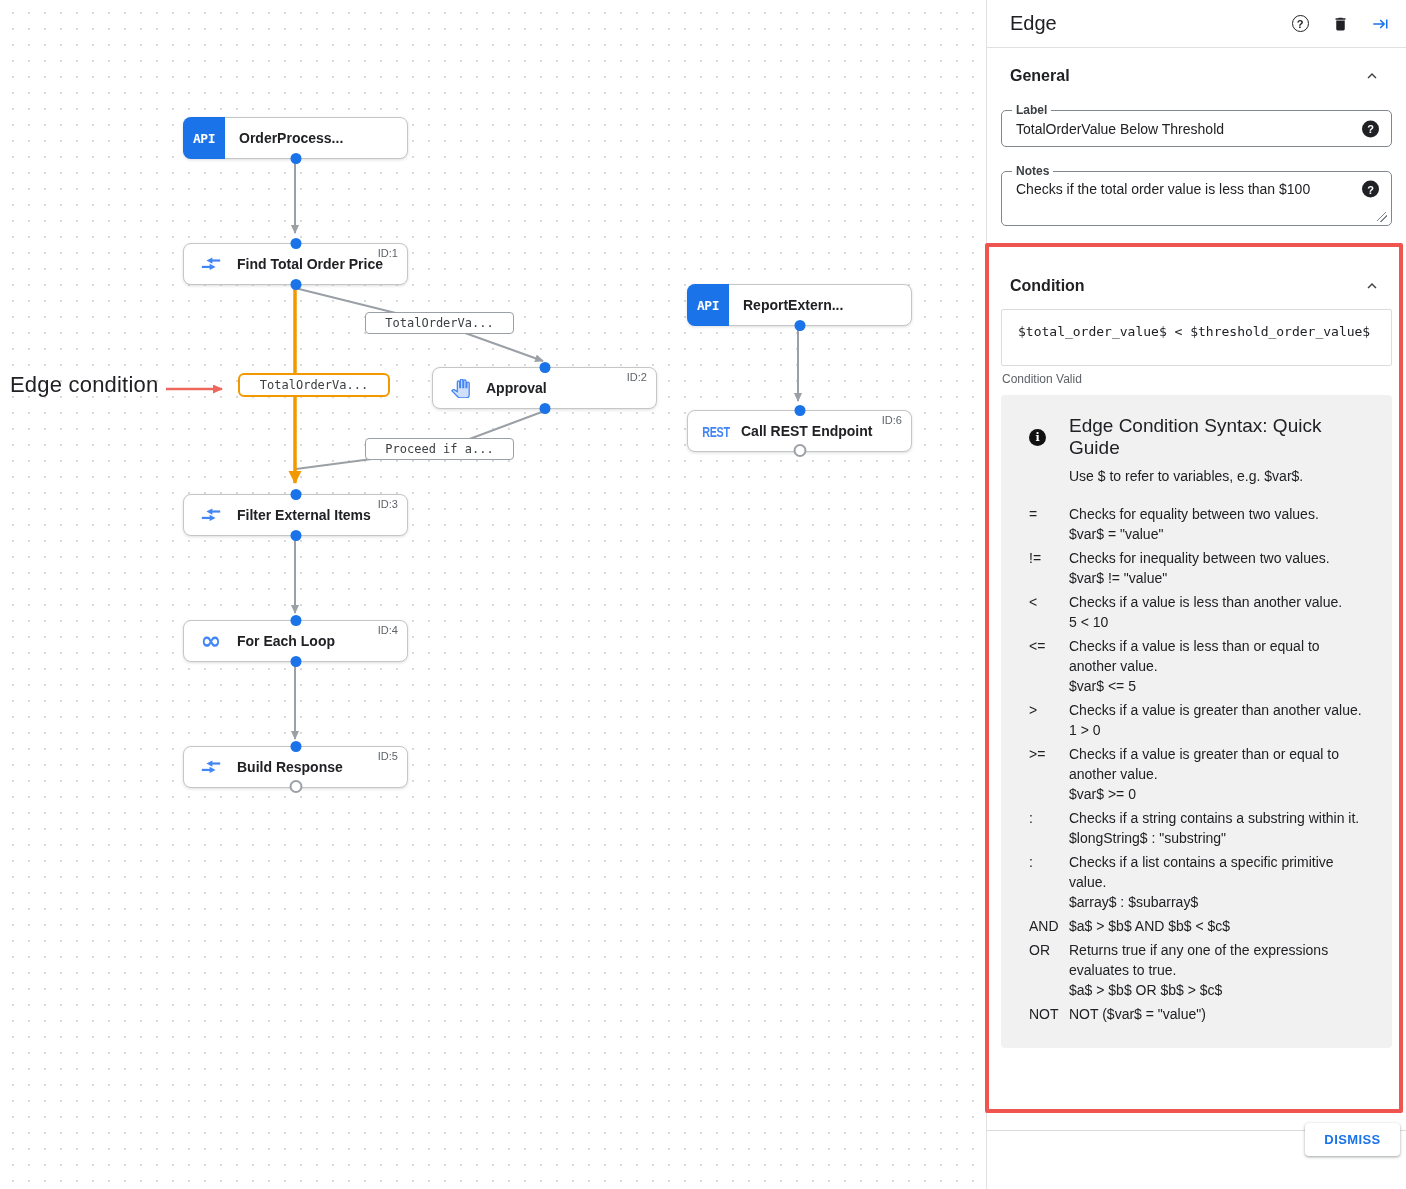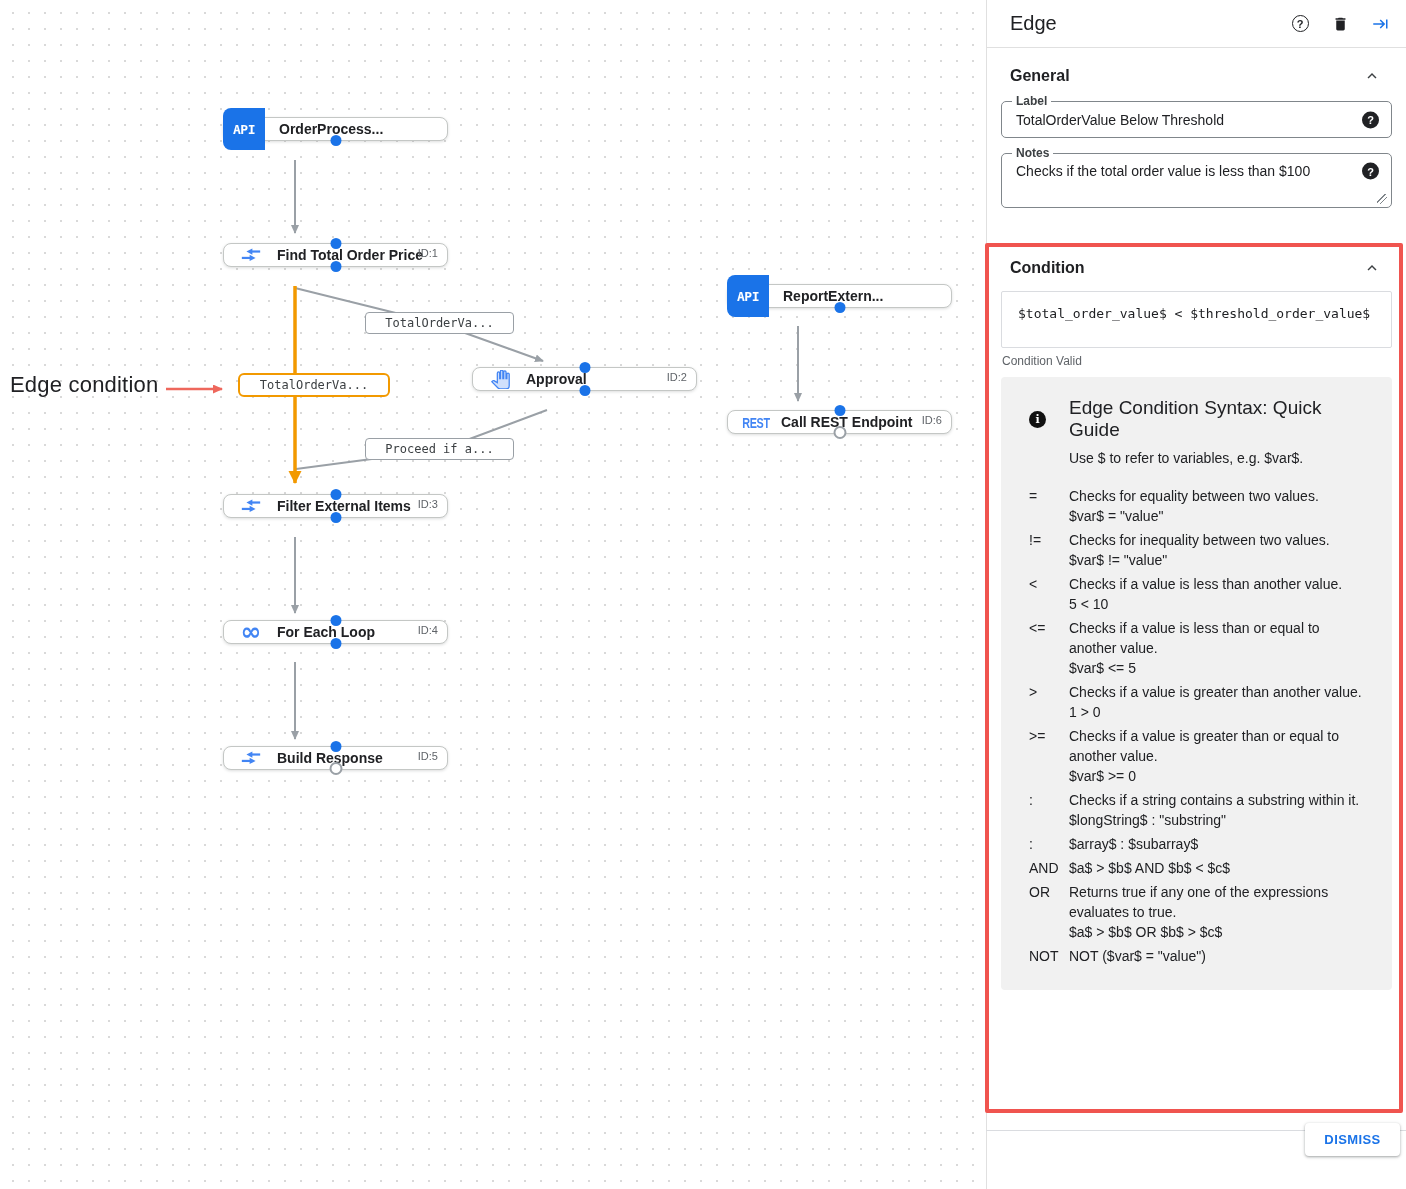--- a/index.html
+++ b/index.html
@@ -12,24 +12,24 @@
     background-image: radial-gradient(#d9d9d9 1.2px, transparent 1.4px);
     background-size:16px 16px; background-position:5px 5px; }
   .edges { position:absolute; left:0; top:0; z-index:1; }
   .e-gray  { stroke:var(--edge-gray); stroke-width:2; fill:none; }
   .e-orange{ stroke:var(--highlight-orange); stroke-width:3.5; fill:none; }
   .e-red   { stroke:var(--annotation-red); stroke-width:2.5; fill:none; }
   .ah-gray   { fill:var(--edge-gray); }
   .ah-orange { fill:var(--highlight-orange); }
   .ah-red    { fill:var(--annotation-red); }
 
-  .node { position:absolute; width:225px; height:24px; background:#fff;
+  .node { position:absolute; width:225px; height:42px; background:#fff;
     border:1px solid #c4c7c5; border-radius:8px; z-index:2;
     box-shadow:0 1px 3px rgba(60,64,67,.18);
-    display:flex; align-items:center;margin-left:40px; }
+    display:flex; align-items:center; }
   .node-label { font-size:14px; font-weight:bold; color:#202124; margin-left:14px; white-space:nowrap; }
   .node-id { position:absolute; top:3px; right:9px; font-size:11px; color:#5f6368; font-weight:normal; }
   .badge-api { width:42px; height:42px; margin:-1px 0 -1px -1px; background:var(--accent-blue);
     border-radius:8px 0 0 8px; color:#fff; display:flex; align-items:center; justify-content:center;
     font-family:"DejaVu Sans Mono","Liberation Mono",monospace; font-weight:bold; font-size:13px; letter-spacing:-.5px; }
   .icon-slot { width:24px; margin-left:15px; display:flex; align-items:center; justify-content:center; }
   .icon-loop { color:var(--icon-blue); font-family:"DejaVu Sans",sans-serif; font-size:25px; font-weight:bold; line-height:20px; }
   .icon-rest { color:var(--icon-blue); font-weight:bold; font-size:15px; transform:scaleX(.72); letter-spacing:-.5px; }
   .dot { position:absolute; width:11px; height:11px; border-radius:50%; background:var(--accent-blue); left:50%; transform:translateX(-50%); z-index:3; }
   .dot.top { top:-6px; } .dot.bottom { bottom:-6px; }
@@ -48,21 +48,21 @@
   .panel-title { font-size:20px; color:#202124; flex:1; }
   .hdr-icons { display:flex; align-items:center; gap:20px; }
   .icon-btn { width:20px; height:20px; display:flex; align-items:center; justify-content:center; cursor:pointer; }
   .circle-q-outline { width:17px; height:17px; border:1.6px solid #202124; border-radius:50%; font-size:11px; font-weight:bold; display:flex; align-items:center; justify-content:center; color:#202124; }
 
   .section { padding:0 14px; }
   .sec-head { display:flex; align-items:center; justify-content:space-between; padding:18px 10px 0 9px; }
   .sec-title { font-size:16px; font-weight:bold; color:#202124; }
   .chev { width:18px; height:18px; }
 
-  .field { position:relative; border:1px solid #80868b; border-radius:5px; background:#fff; margin-top:15px; padding:9px 64px 8px 14px; }
+  .field { position:relative; border:1px solid #80868b; border-radius:5px; background:#fff; margin-top:24px; padding:9px 64px 8px 14px; }
   .field .flabel { position:absolute; top:-8px; left:10px; background:#fff; padding:0 4px; font-size:12px; font-weight:bold; color:#3c4043; }
   .field input, .field textarea { border:none; outline:none; width:100%; font-size:14px; color:#202124; font-family:"Liberation Sans","DejaVu Sans",sans-serif; background:transparent; resize:none; }
   .field textarea { height:28px; line-height:16px; }
   .help-dot { position:absolute; right:12px; top:50%; transform:translateY(-50%); width:17px; height:17px; border-radius:50%; background:#202124; color:#fff; font-size:11px; font-weight:bold; display:flex; align-items:center; justify-content:center; }
   .resize-handle { position:absolute; right:4px; bottom:3px; width:10px; height:10px;
     background:linear-gradient(135deg, transparent 0 40%, #80868b 40% 48%, transparent 48% 62%, #80868b 62% 70%, transparent 70%); }
 
   .cond-section { margin-top:50px; }
   .cond-box { margin-top:13px; border:1px solid #dadce0; border-radius:2px; background:#fff; padding:14px 16px; height:57px; }
   .cond-box textarea { border:none; outline:none; resize:none; width:100%; height:100%;
@@ -329,20 +329,21 @@
         <div class="g-row">
             <span class="g-op">:</span>
             <span>
               <span class="g-desc">Checks if a string contains a substring within it.</span>
               <span class="g-ex">$longString$ : "substring"</span>
             </span>
           </div>
         <div class="g-row">
             <span class="g-op">:</span>
             <span>
+              <span class="g-desc">Checks if a list contains a specific primitive value.</span>
               <span class="g-ex">$array$ : $subarray$</span>
             </span>
           </div>
         <div class="g-row">
             <span class="g-op">AND</span>
             <span>
               <span class="g-ex">$a$ &gt; $b$ AND $b$ &lt; $c$</span>
             </span>
           </div>
         <div class="g-row">

